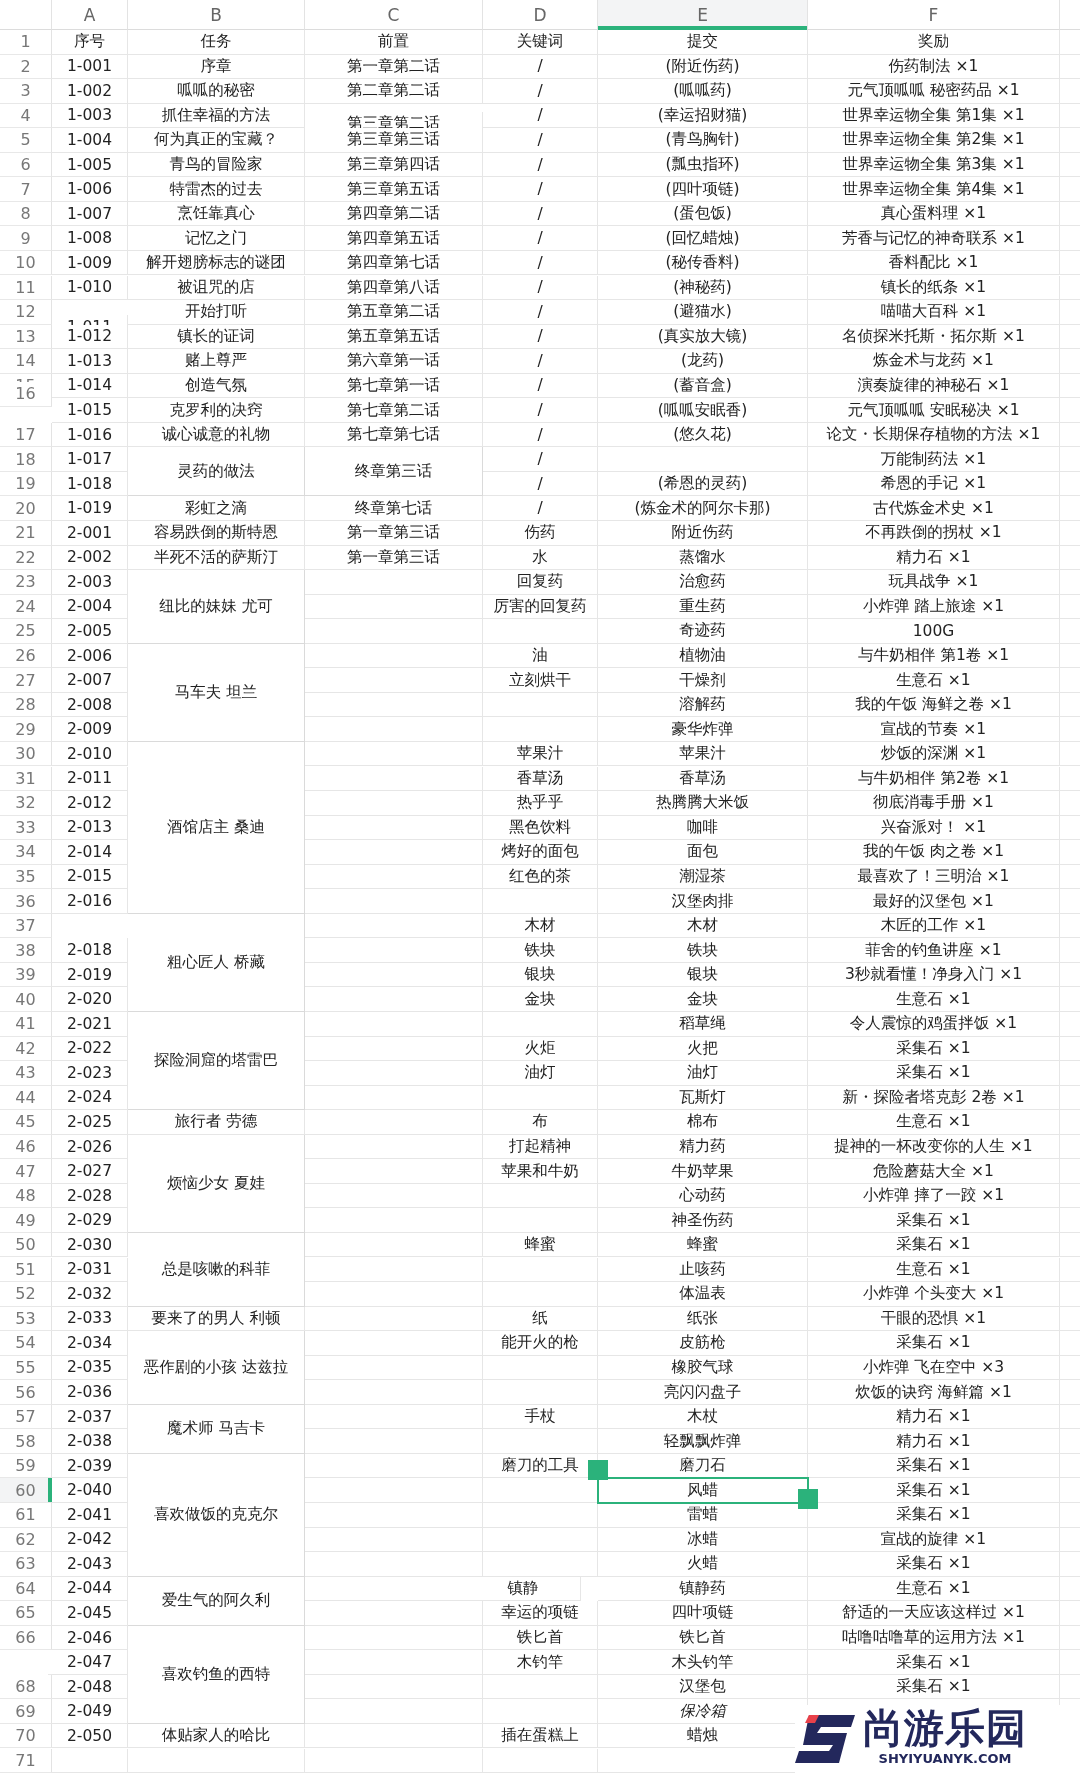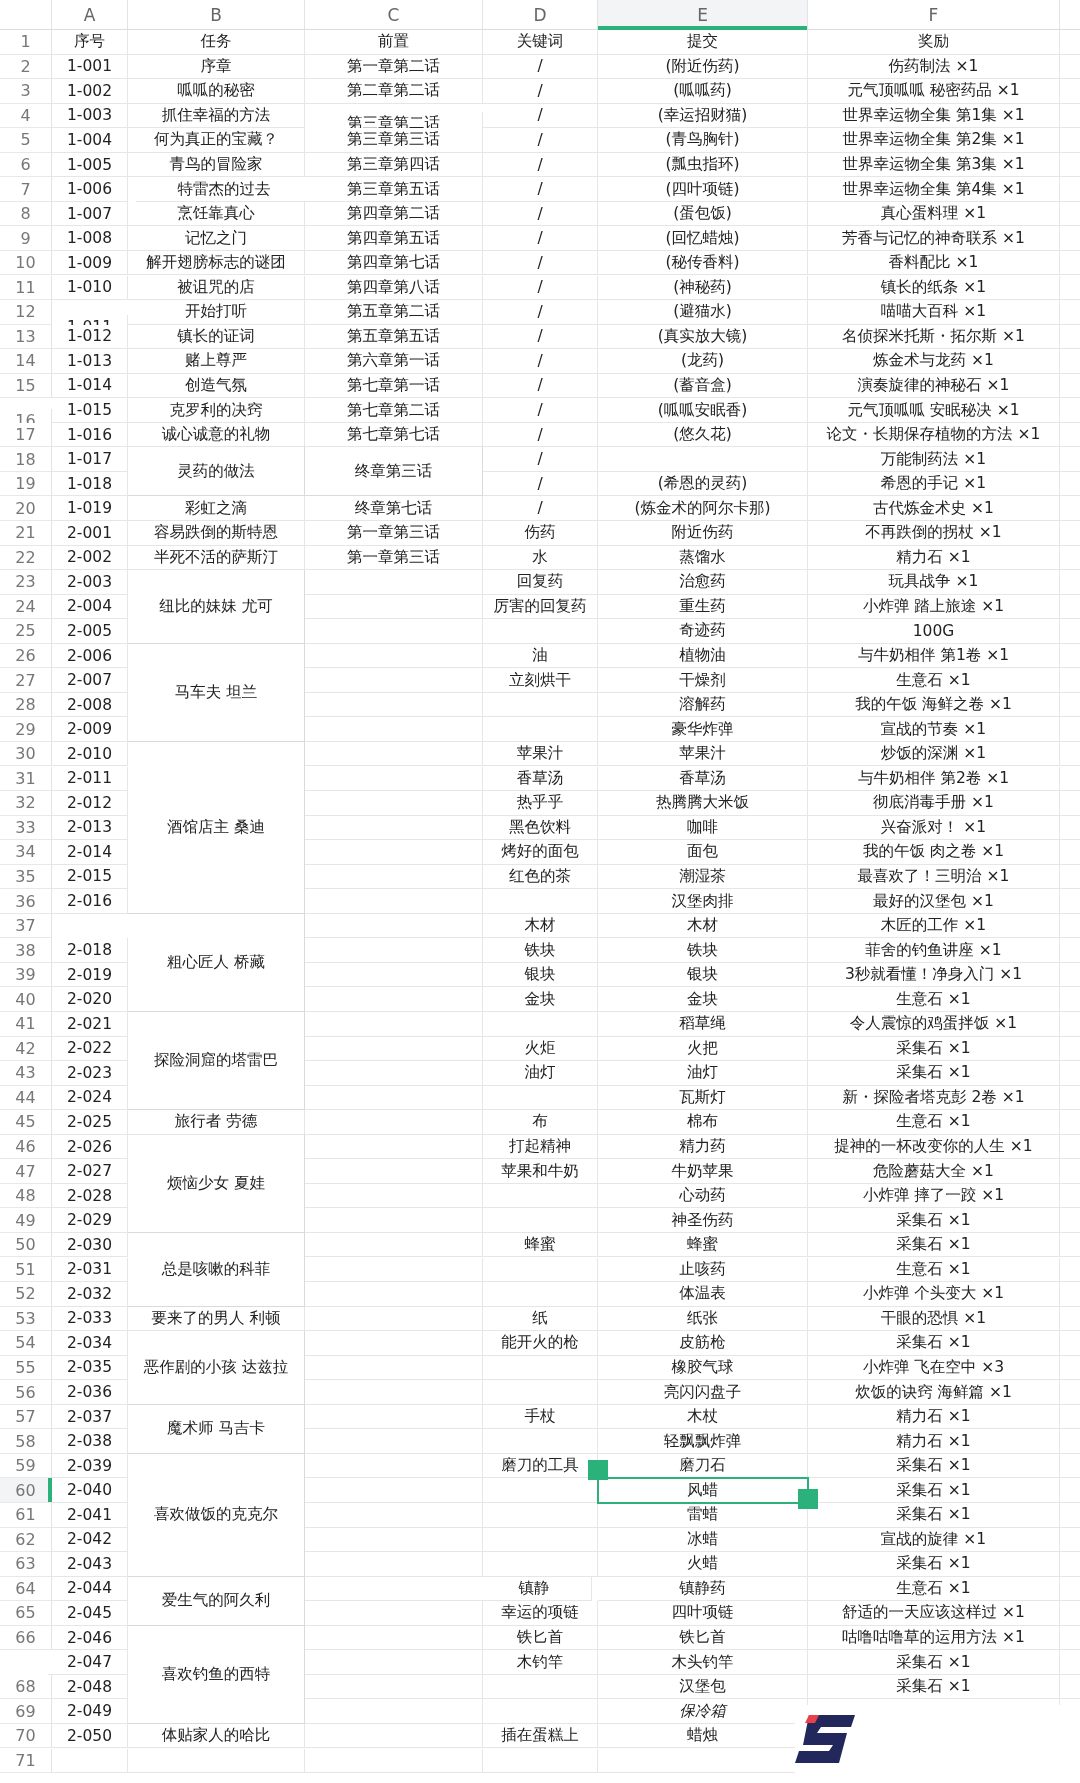--- a/index.html
+++ b/index.html
@@ -76,21 +76,21 @@
     <div class="rowhdr" style="top: 152.75px; height: 24.55px;">6</div>
     <div class="cell" style="left: 52px; width: 76px; top: 152.75px; height: 24.55px;">1-005</div>
     <div class="cell" style="left: 128px; width: 177px; top: 152.75px; height: 24.55px;">青鸟的冒险家</div>
     <div class="cell" style="left: 305px; width: 178px; top: 152.75px; height: 24.55px;">第三章第四话</div>
     <div class="cell" style="left: 483px; width: 115px; top: 152.75px; height: 24.55px;">/</div>
     <div class="cell" style="left: 598px; width: 210px; top: 152.75px; height: 24.55px;">(瓢虫指环)</div>
     <div class="cell" style="left: 808px; width: 252px; top: 152.75px; height: 24.55px;">世界幸运物全集 第3集 ×1</div>
     <div class="cell" style="left: 1060px; width: 40px; top: 152.75px; height: 24.55px;"></div>
     <div class="rowhdr" style="top: 177.3px; height: 24.55px;">7</div>
     <div class="cell" style="left: 52px; width: 76px; top: 177.3px; height: 24.55px;">1-006</div>
-    <div class="cell" style="left: 136px; width: 177px; top: 177.3px; height: 24.55px; text-align: center;">特雷杰的过去</div>
+    <div class="cell" style="left: 128px; width: 177px; top: 177.3px; height: 24.55px; text-align: center;">特雷杰的过去</div>
     <div class="cell" style="left: 305px; width: 178px; top: 177.3px; height: 24.55px;">第三章第五话</div>
     <div class="cell" style="left: 483px; width: 115px; top: 177.3px; height: 24.55px;">/</div>
     <div class="cell" style="left: 598px; width: 210px; top: 177.3px; height: 24.55px;">(四叶项链)</div>
     <div class="cell" style="left: 808px; width: 252px; top: 177.3px; height: 24.55px;">世界幸运物全集 第4集 ×1</div>
     <div class="cell" style="left: 1060px; width: 40px; top: 177.3px; height: 24.55px;"></div>
     <div class="rowhdr" style="top: 201.85px; height: 24.55px;">8</div>
     <div class="cell" style="left: 52px; width: 76px; top: 201.85px; height: 24.55px;">1-007</div>
     <div class="cell" style="left: 128px; width: 177px; top: 201.85px; height: 24.55px;">烹饪靠真心</div>
     <div class="cell" style="left: 305px; width: 178px; top: 201.85px; height: 24.55px;">第四章第二话</div>
     <div class="cell" style="left: 483px; width: 115px; top: 201.85px; height: 24.55px;">/</div>
@@ -146,21 +146,21 @@
     <div class="cell" style="left: 808px; width: 252px; top: 349.15px; height: 24.55px;">炼金术与龙药 ×1</div>
     <div class="cell" style="left: 1060px; width: 40px; top: 349.15px; height: 24.55px;"></div>
     <div class="rowhdr" style="top: 373.7px; height: 24.55px;">15</div>
     <div class="cell" style="left: 52px; width: 76px; top: 373.7px; height: 24.55px;">1-014</div>
     <div class="cell" style="left: 128px; width: 177px; top: 373.7px; height: 24.55px;">创造气氛</div>
     <div class="cell" style="left: 305px; width: 178px; top: 373.7px; height: 24.55px;">第七章第一话</div>
     <div class="cell" style="left: 483px; width: 115px; top: 373.7px; height: 24.55px;">/</div>
     <div class="cell" style="left: 598px; width: 210px; top: 373.7px; height: 24.55px;">(蓄音盒)</div>
     <div class="cell" style="left: 808px; width: 252px; top: 373.7px; height: 24.55px;">演奏旋律的神秘石 ×1</div>
     <div class="cell" style="left: 1060px; width: 40px; top: 373.7px; height: 24.55px;"></div>
-    <div class="rowhdr" style="top: 409px; height: 24.55px;">16</div>
+    <div class="rowhdr" style="top: 382px; height: 24.55px;">16</div>
     <div class="cell" style="left: 52px; width: 76px; top: 398.25px; height: 24.55px;">1-015</div>
     <div class="cell" style="left: 128px; width: 177px; top: 398.25px; height: 24.55px;">克罗利的决窍</div>
     <div class="cell" style="left: 305px; width: 178px; top: 398.25px; height: 24.55px;">第七章第二话</div>
     <div class="cell" style="left: 483px; width: 115px; top: 398.25px; height: 24.55px;">/</div>
     <div class="cell" style="left: 598px; width: 210px; top: 398.25px; height: 24.55px;">(呱呱安眠香)</div>
     <div class="cell" style="left: 808px; width: 252px; top: 398.25px; height: 24.55px;">元气顶呱呱 安眠秘决 ×1</div>
     <div class="cell" style="left: 1060px; width: 40px; top: 398.25px; height: 24.55px;"></div>
     <div class="rowhdr" style="top: 422.8px; height: 24.55px;">17</div>
     <div class="cell" style="left: 52px; width: 76px; top: 422.8px; height: 24.55px;">1-016</div>
     <div class="cell" style="left: 128px; width: 177px; top: 422.8px; height: 24.55px;">诚心诚意的礼物</div>
@@ -503,21 +503,21 @@
     <div class="cell" style="left: 52px; width: 76px; top: 1552.1px; height: 24.55px;">2-043</div>
     <div class="cell" style="left: 305px; width: 178px; top: 1552.1px; height: 24.55px;"></div>
     <div class="cell" style="left: 483px; width: 115px; top: 1552.1px; height: 24.55px;"></div>
     <div class="cell" style="left: 598px; width: 210px; top: 1552.1px; height: 24.55px;">火蜡</div>
     <div class="cell" style="left: 808px; width: 252px; top: 1552.1px; height: 24.55px;">采集石 ×1</div>
     <div class="cell" style="left: 1060px; width: 40px; top: 1552.1px; height: 24.55px;"></div>
     <div class="rowhdr" style="top: 1576.65px; height: 24.55px;">64</div>
     <div class="cell" style="left: 52px; width: 76px; top: 1576.65px; height: 24.55px;">2-044</div>
     <div class="cell merged" style="left: 128px; width: 177px; top: 1576.65px; height: 49.1px;">爱生气的阿久利</div>
     <div class="cell" style="left: 305px; width: 178px; top: 1576.65px; height: 24.55px;"></div>
-    <div class="cell" style="left: 477px; width: 115px; top: 1576.65px; height: 24.55px;">镇静</div>
+    <div class="cell" style="left: 466px; width: 115px; top: 1576.65px; height: 24.55px;">镇静</div>
     <div class="cell" style="left: 598px; width: 210px; top: 1576.65px; height: 24.55px;">镇静药</div>
     <div class="cell" style="left: 808px; width: 252px; top: 1576.65px; height: 24.55px;">生意石 ×1</div>
     <div class="cell" style="left: 1060px; width: 40px; top: 1576.65px; height: 24.55px;"></div>
     <div class="rowhdr" style="top: 1601.2px; height: 24.55px;">65</div>
     <div class="cell" style="left: 52px; width: 76px; top: 1601.2px; height: 24.55px;">2-045</div>
     <div class="cell" style="left: 305px; width: 178px; top: 1601.2px; height: 24.55px;"></div>
     <div class="cell" style="left: 483px; width: 115px; top: 1601.2px; height: 24.55px;">幸运的项链</div>
     <div class="cell" style="left: 598px; width: 210px; top: 1601.2px; height: 24.55px;">四叶项链</div>
     <div class="cell" style="left: 808px; width: 252px; top: 1601.2px; height: 24.55px;">舒适的一天应该这样过 ×1</div>
     <div class="cell" style="left: 1060px; width: 40px; top: 1601.2px; height: 24.55px;"></div>
@@ -571,13 +571,17 @@
     <div class="handle" style="left: 798px; top: 1489px;"></div>
   </div>
 
 <div class="watermark">
   <div class="wm-logo">
     <svg width="62" height="56" viewBox="0 0 62 56">
       <polygon points="14,4 60,4 56,16 26,16 22,22 52,22 44,52 0,52 4,40 34,40 38,34 8,34" fill="#23285c"></polygon>
       <polygon points="14,4 24,4 20,12 10,12" fill="#e8414a"></polygon>
     </svg>
   </div>
+  <div class="wm-text">
+    <span class="wm-cn">尚游乐园</span>
+    <span class="wm-en">SHYIYUANYK.COM</span>
+  </div>
 </div>
 
 </body></html>

